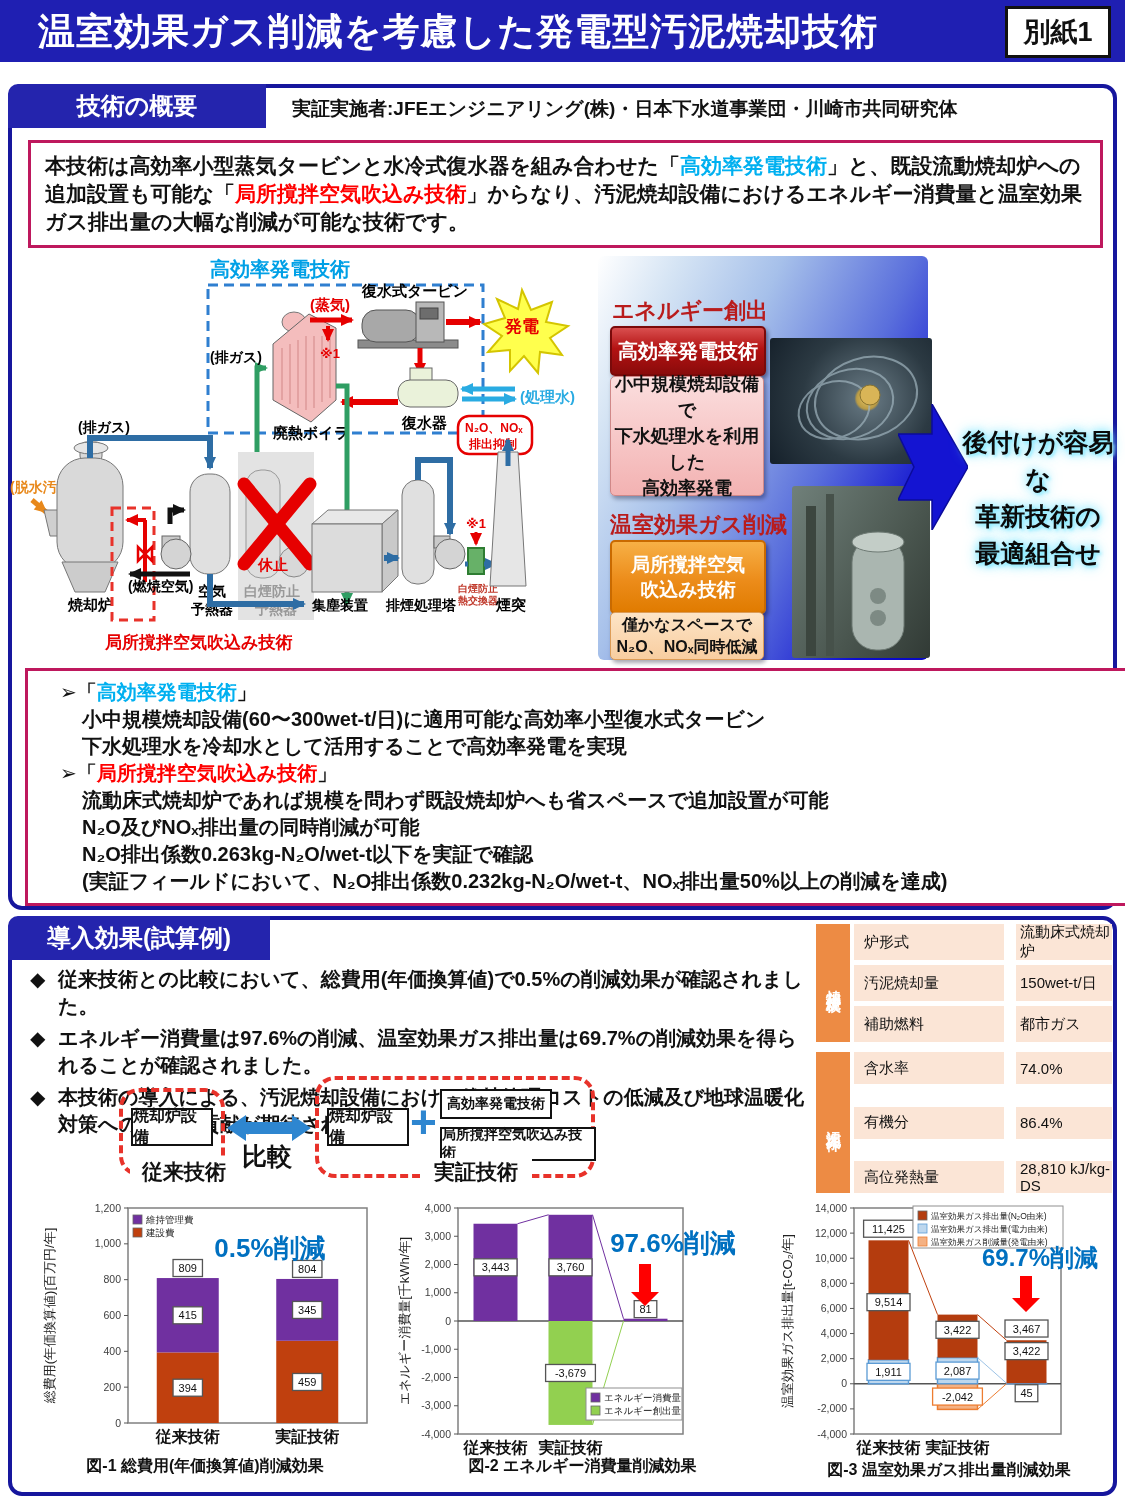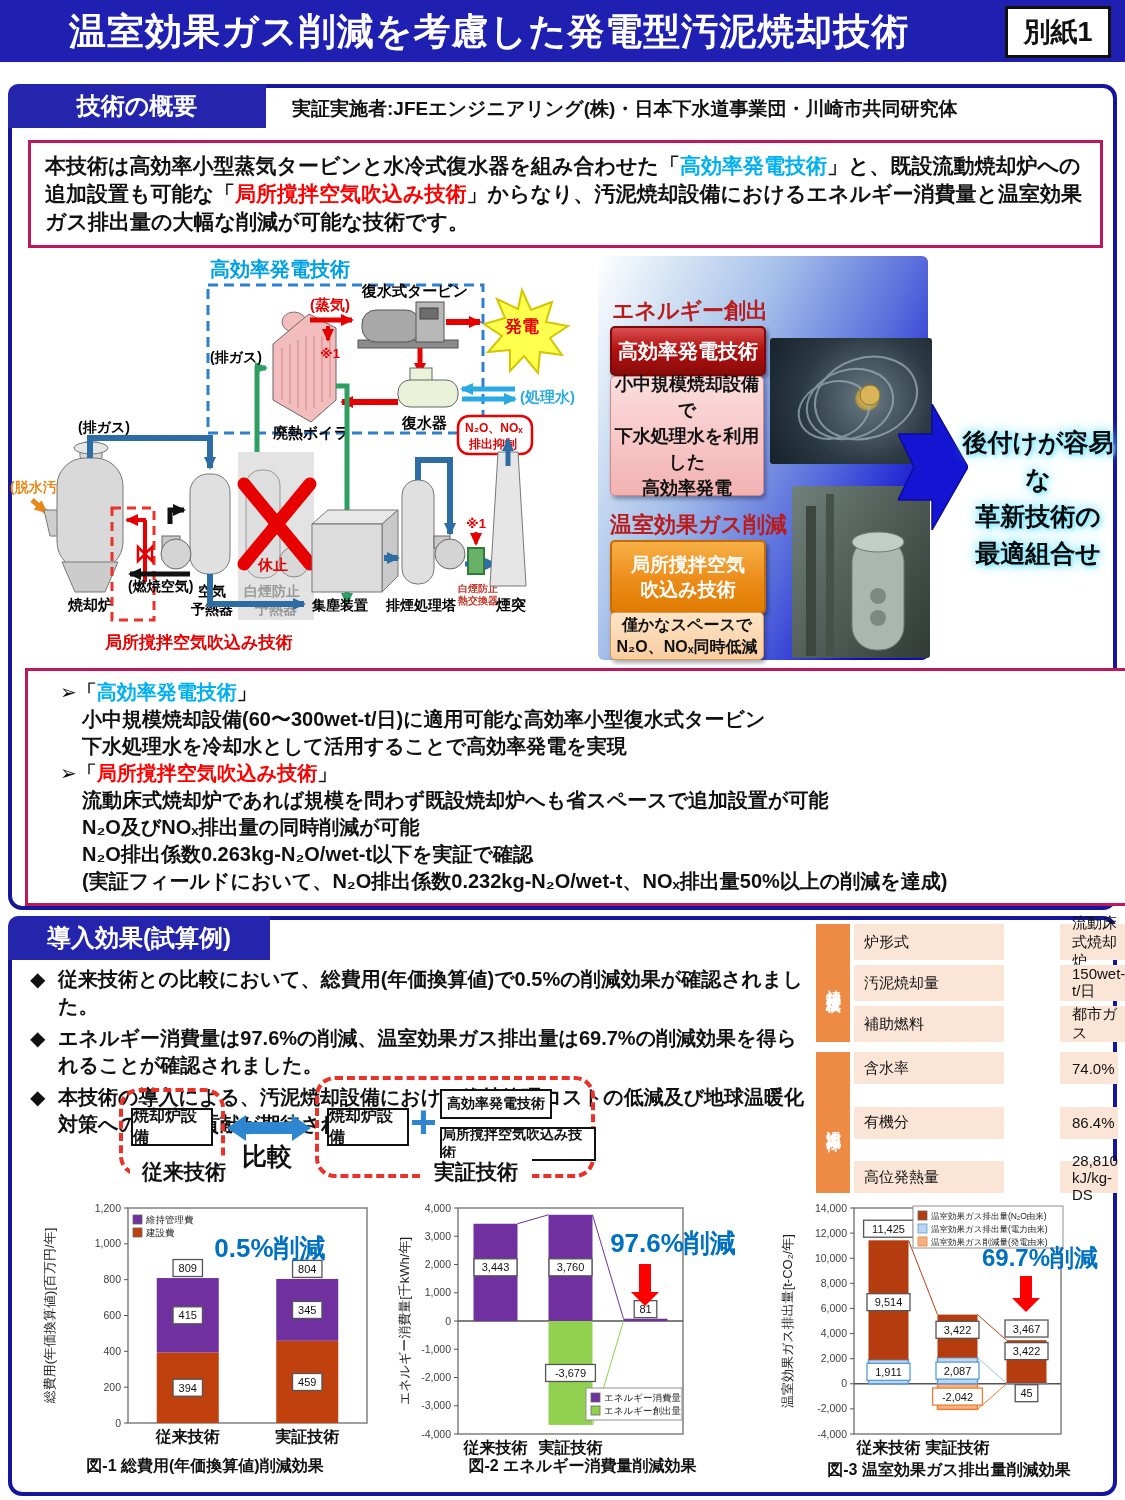--- a/index.html
+++ b/index.html
@@ -1,21 +1,21 @@
 <!DOCTYPE html>
 <html><head>
 <meta charset="utf-8">
 <style>
   html,body{margin:0;padding:0;background:#fff;}
   body{width:1125px;height:1500px;position:relative;overflow:hidden;
        font-family:"Liberation Sans","DejaVu Sans",sans-serif;color:#111;}
   .abs{position:absolute;}
   
   .hdr{left:0;top:0;width:1125px;height:62px;background:#1f1fb2;}
-  .hdr-title{left:38px;top:7px;color:#fff;font-size:37px;font-weight:bold;letter-spacing:1px;margin-left:31px;}
+  .hdr-title{left:38px;top:7px;color:#fff;font-size:37px;font-weight:bold;letter-spacing:1px;}
   .tag-box{left:1005px;top:6px;width:100px;height:46px;background:#fff;border:3px solid #111;
            display:flex;align-items:center;justify-content:center;font-size:27px;font-weight:bold;}
   
   .sec{border:4px solid #16169d;border-radius:14px;background:#fff;}
   .sec-title{background:#2424ad;color:#fff;font-weight:bold;font-size:24px;
              display:flex;align-items:center;justify-content:center;border-radius:10px 0 0 0;}
   .executor{font-size:19px;font-weight:bold;}
   .txtbox{border:3px solid #be185d;background:#fff;}
   .desc{padding:9px 14px;font-size:21px;line-height:28px;font-weight:600;}
   .bullets1{padding:8px 32px;font-size:20px;line-height:27px;font-weight:600;}
@@ -34,21 +34,21 @@
   
   .b2row{display:flex;font-size:20px;font-weight:600;line-height:27px;margin-bottom:5px;}
   .b2row .mk{width:28px;flex:none;}
   
   .spec-group{display:flex;}
   .spec-head{width:34px;background:#ed8b44;color:#fff;font-weight:bold;font-size:15px;
      writing-mode:vertical-rl;text-orientation:upright;display:flex;align-items:center;justify-content:center;letter-spacing:2px;flex:none;margin-right:4px;}
   .spec-rows{display:flex;flex-direction:column;justify-content:space-between;flex:1;}
   .spec-row{display:flex;}
   .spec-label{width:140px;background:#fbe5d6;font-size:15px;display:flex;align-items:center;padding-left:10px;flex:none;margin-right:12px;}
-  .spec-value{flex:1;background:#fbe5d6;font-size:15px;display:flex;align-items:center;padding-left:12px;margin-left:44px;}
+  .spec-value{flex:1;background:#fbe5d6;font-size:15px;display:flex;align-items:center;padding-left:4px;}
   
   .dashed{border:4px dashed #e8322a;border-radius:20px;background:transparent;}
   .cmp-box{border:2px solid #111;background:#fff;display:flex;align-items:center;justify-content:center;font-size:16px;font-weight:600;}
   .cmp-cap{font-size:21px;font-weight:bold;background:#fff;padding:0 6px;text-align:center;}
   .plus{color:#2e86d0;font-size:46px;font-weight:bold;line-height:40px;}
   .hikaku{font-size:25px;font-weight:bold;}
   .caption{font-size:16px;font-weight:600;text-align:center;}
   svg text{font-family:"Liberation Sans","DejaVu Sans",sans-serif;}
 </style>
 </head>

